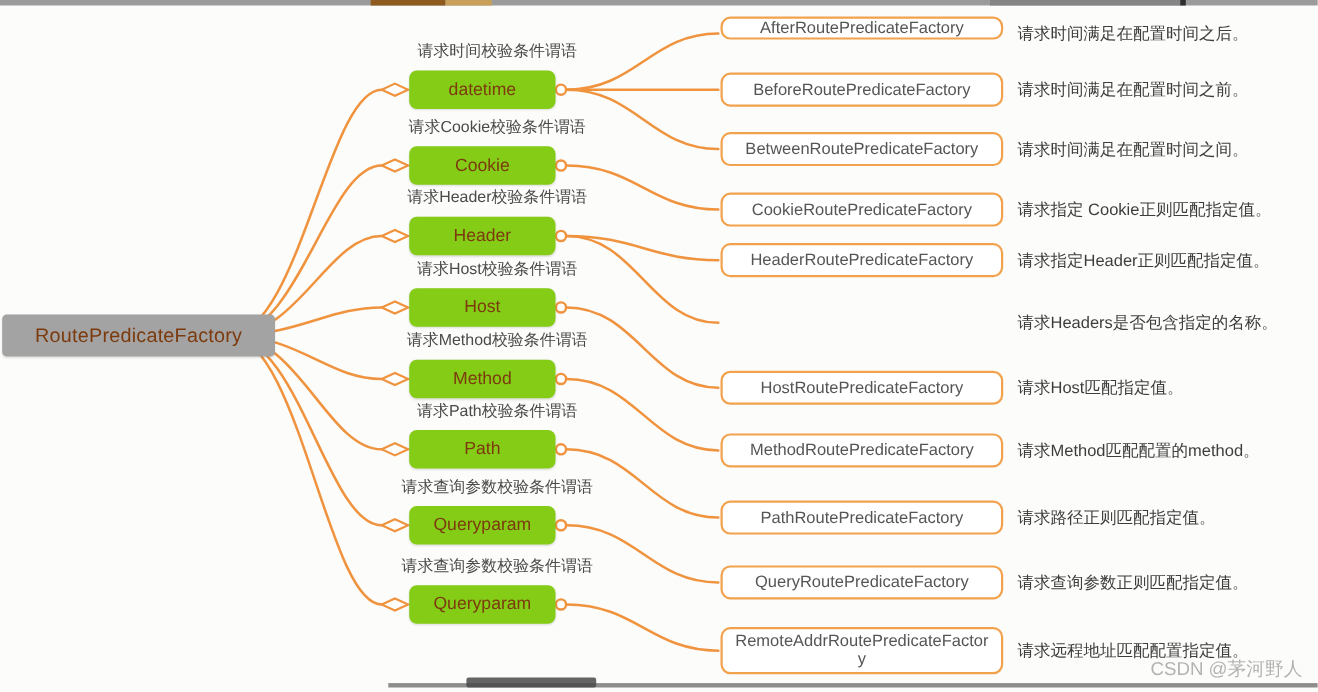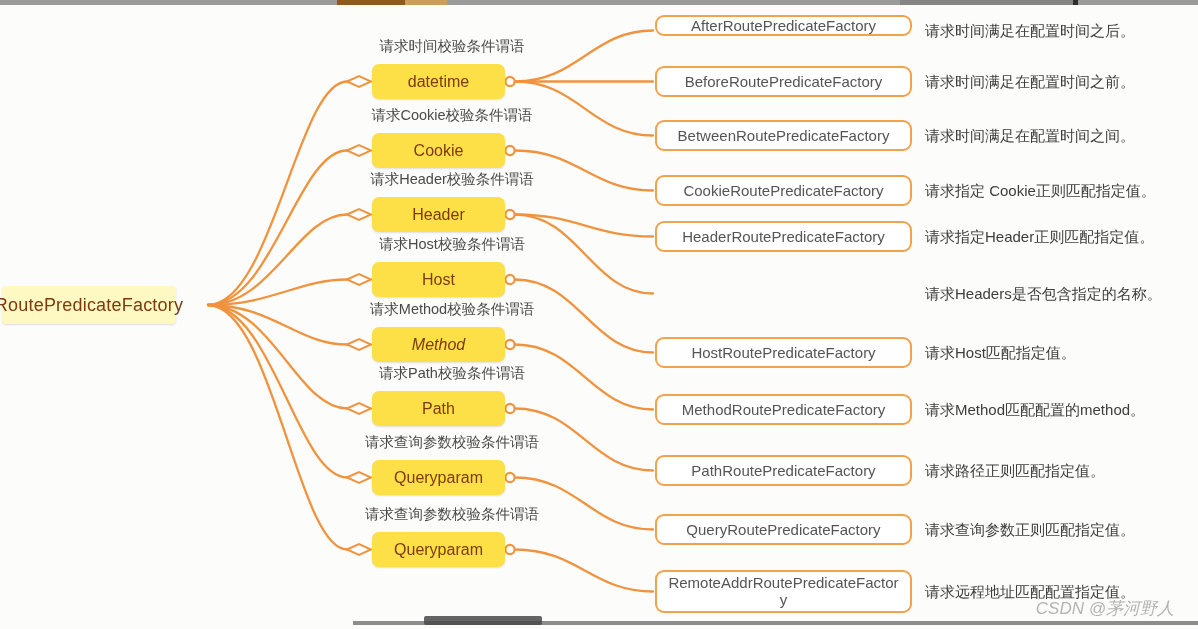--- a/index.html
+++ b/index.html
@@ -5,46 +5,46 @@
   html,body{margin:0;padding:0;}
   body{
     width:1198px;height:629px;position:relative;overflow:hidden;
     background:#fcfcfa;
     font-family:"Liberation Sans","DejaVu Sans",sans-serif;
   }
   #stage{position:absolute;inset:0;}
   svg.wires{position:absolute;left:0;top:0;pointer-events:none;z-index:1;}
 
   .root-node{
-    position:absolute;left:2px;top:286px;width:174px;height:38px;
-    background:#fef9c3;border-radius:4px;display:flex;align-items:center;justify-content:center;
+    position:absolute;left:2px;top:286px;width:248px;height:38px;
+    background:#a3a3a3;border-radius:4px;display:flex;align-items:center;justify-content:center;
     color:#7c3a0d;font-size:18px;font-weight:500;z-index:3;letter-spacing:.2px;
     box-shadow:0 1px 2px rgba(0,0,0,.12);
   }
   .branch-node{
-    position:absolute;width:133px;height:35px;background:#fde047;border-radius:7px;
+    position:absolute;width:133px;height:35px;background:#84cc16;border-radius:7px;
     display:flex;align-items:center;justify-content:center;color:#7c3a0d;
     font-size:16px;z-index:3;box-shadow:0 1px 2px rgba(0,0,0,.12);
   }
   .branch-caption{
     position:absolute;transform:translateX(-50%);white-space:nowrap;
     color:#4a4a4a;font-size:14.5px;z-index:3;
   }
   .leaf-node{
     position:absolute;left:655px;width:257px;background:#fff;
     border:2.5px solid #f2a14c;border-radius:9px;display:flex;align-items:center;justify-content:center;
     color:#555;font-size:15px;z-index:3;text-align:center;line-height:17px;
     word-break:break-all;padding:0 9px;box-sizing:border-box;
   }
   .leaf-desc{
     position:absolute;left:925px;transform:translateY(-50%);white-space:nowrap;
     color:#3d3d3d;font-size:15px;z-index:3;
   }
   .watermark{
-    position:absolute;right:24px;top:597px;color:#b3b3b3;font-size:17px;z-index:4;font-style:italic;
+    position:absolute;right:14px;top:597px;color:#b3b3b3;font-size:17px;z-index:4;
   }
   .topbar{position:absolute;left:0;top:0;width:1198px;height:5px;background:#9b9b9b;z-index:5;}
   .topbar-seg{position:absolute;top:0;height:5px;}
   .seg-brown{left:337px;width:68px;background:#8f5a1d;}
   .seg-tan{left:405px;width:42px;background:#c9a05a;}
   .seg-dark{left:900px;width:174px;background:#858585;}
   .seg-tick{left:1073px;width:5px;background:#2e2e2e;}
   .bottombar{position:absolute;left:353px;top:621px;width:845px;height:4px;background:#8d8d8d;z-index:5;}
   .bottom-smudge{position:absolute;left:424px;top:616px;width:118px;height:9px;background:#4a4a4a;border-radius:2px;z-index:6;opacity:.85;filter:blur(.4px);}
 </style>
@@ -154,21 +154,21 @@
     </div>
     <div class="branch-caption" style="left: 452px; top: 106px;">请求Cookie校验条件谓语</div>
     <div class="branch-node" style="left: 372px; top: 197px;">
       <span>Header</span>
     </div>
     <div class="branch-caption" style="left: 452px; top: 170px;">请求Header校验条件谓语</div>
     <div class="branch-node" style="left: 372px; top: 262px;">
       <span>Host</span>
     </div>
     <div class="branch-caption" style="left: 452px; top: 235px;">请求Host校验条件谓语</div>
-    <div class="branch-node" style="left: 372px; top: 327px; font-style: italic;">
+    <div class="branch-node" style="left: 372px; top: 327px;">
       <span>Method</span>
     </div>
     <div class="branch-caption" style="left: 452px; top: 300px;">请求Method校验条件谓语</div>
     <div class="branch-node" style="left: 372px; top: 391px;">
       <span>Path</span>
     </div>
     <div class="branch-caption" style="left: 452px; top: 364px;">请求Path校验条件谓语</div>
     <div class="branch-node" style="left: 372px; top: 460px;">
       <span>Queryparam</span>
     </div>

